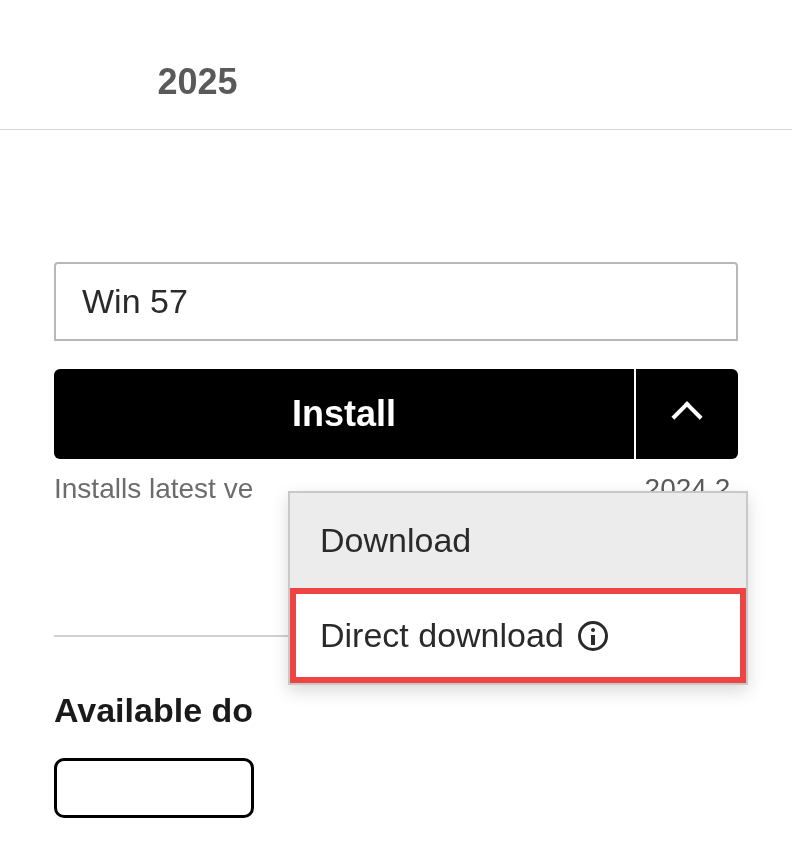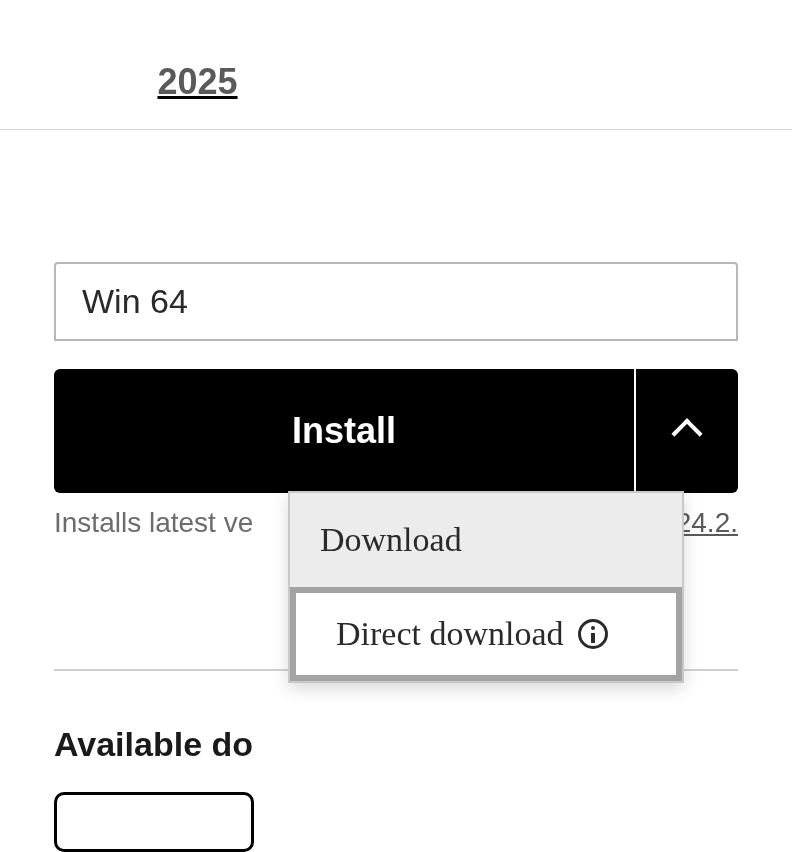--- a/index.html
+++ b/index.html
@@ -9,21 +9,20 @@
     width: 792px;
     height: 852px;
     overflow: hidden;
     position: relative;
   }
   .tabs {
     display: flex;
     border-bottom: 1px solid #d6d6d6;
     height: 130px;
     align-items: flex-end;
-    text-decoration: underline;
   }
   .tab {
     flex: 0 0 auto;
     width: 395px;
     text-align: center;
     font-size: 36px;
     font-weight: 600;
     color: #5a5a5a;
     padding-bottom: 26px;
     position: relative;
@@ -47,21 +46,21 @@
     border-radius: 4px 4px 0 0;
     padding: 18px 26px;
     font-size: 34px;
     color: #2a2a2a;
     width: 100%;
     cursor: pointer;
   }
   .install-row {
     display: flex;
     margin-top: 28px;
-    height: 124px;
+    height: 90px;
   }
   .install-btn {
     flex: 1;
     background: #000;
     color: #fff;
     font-size: 36px;
     font-weight: 600;
     border: none;
     border-radius: 6px 0 0 6px;
     cursor: pointer;
@@ -117,39 +116,38 @@
     padding: 18px 28px;
     margin-top: 28px;
     min-width: 200px;
     min-height: 60px;
   }
   
   .menu {
     position: absolute;
     left: 288px;
     top: 491px;
-    width: 396px;
+    width: 460px;
     background: #fff;
     border: 2px solid #c8c8c8;
     box-shadow: 0 6px 16px rgba(0,0,0,0.15);
-    font-family: Liberation Serif, serif;
   }
   .menu-item {
     padding: 28px 30px;
     font-size: 34px;
     color: #2a2a2a;
     cursor: pointer;
     display: flex;
     align-items: center;
     gap: 14px;
   }
   .menu-item.hover { background: #ececec; }
   .menu-item.highlight {
-    border: 6px solid #a3a3a3;
-    padding: 22px 40px;
+    border: 6px solid #ef4444;
+    padding: 22px 24px;
   }
   .info-icon {
     width: 30px;
     height: 30px;
     border: 3px solid #2a2a2a;
     border-radius: 50%;
     position: relative;
     flex: 0 0 auto;
   }
   .info-icon::before {
@@ -175,21 +173,21 @@
   }
 </style>
 </head>
 <body>
 
 <div class="tabs">
   <div class="tab">2025</div>
 </div>
 
 <div class="content">
-  <div class="select-box">Win 64</div>
+  <div class="select-box">Win 57</div>
 
   <div class="install-row">
     <button class="install-btn">Install</button>
     <button class="install-toggle">
       <span class="chevron-up"></span>
     </button>
   </div>
 
   <div class="hint-row">
     <span class="hint-left">Installs latest ve</span>

